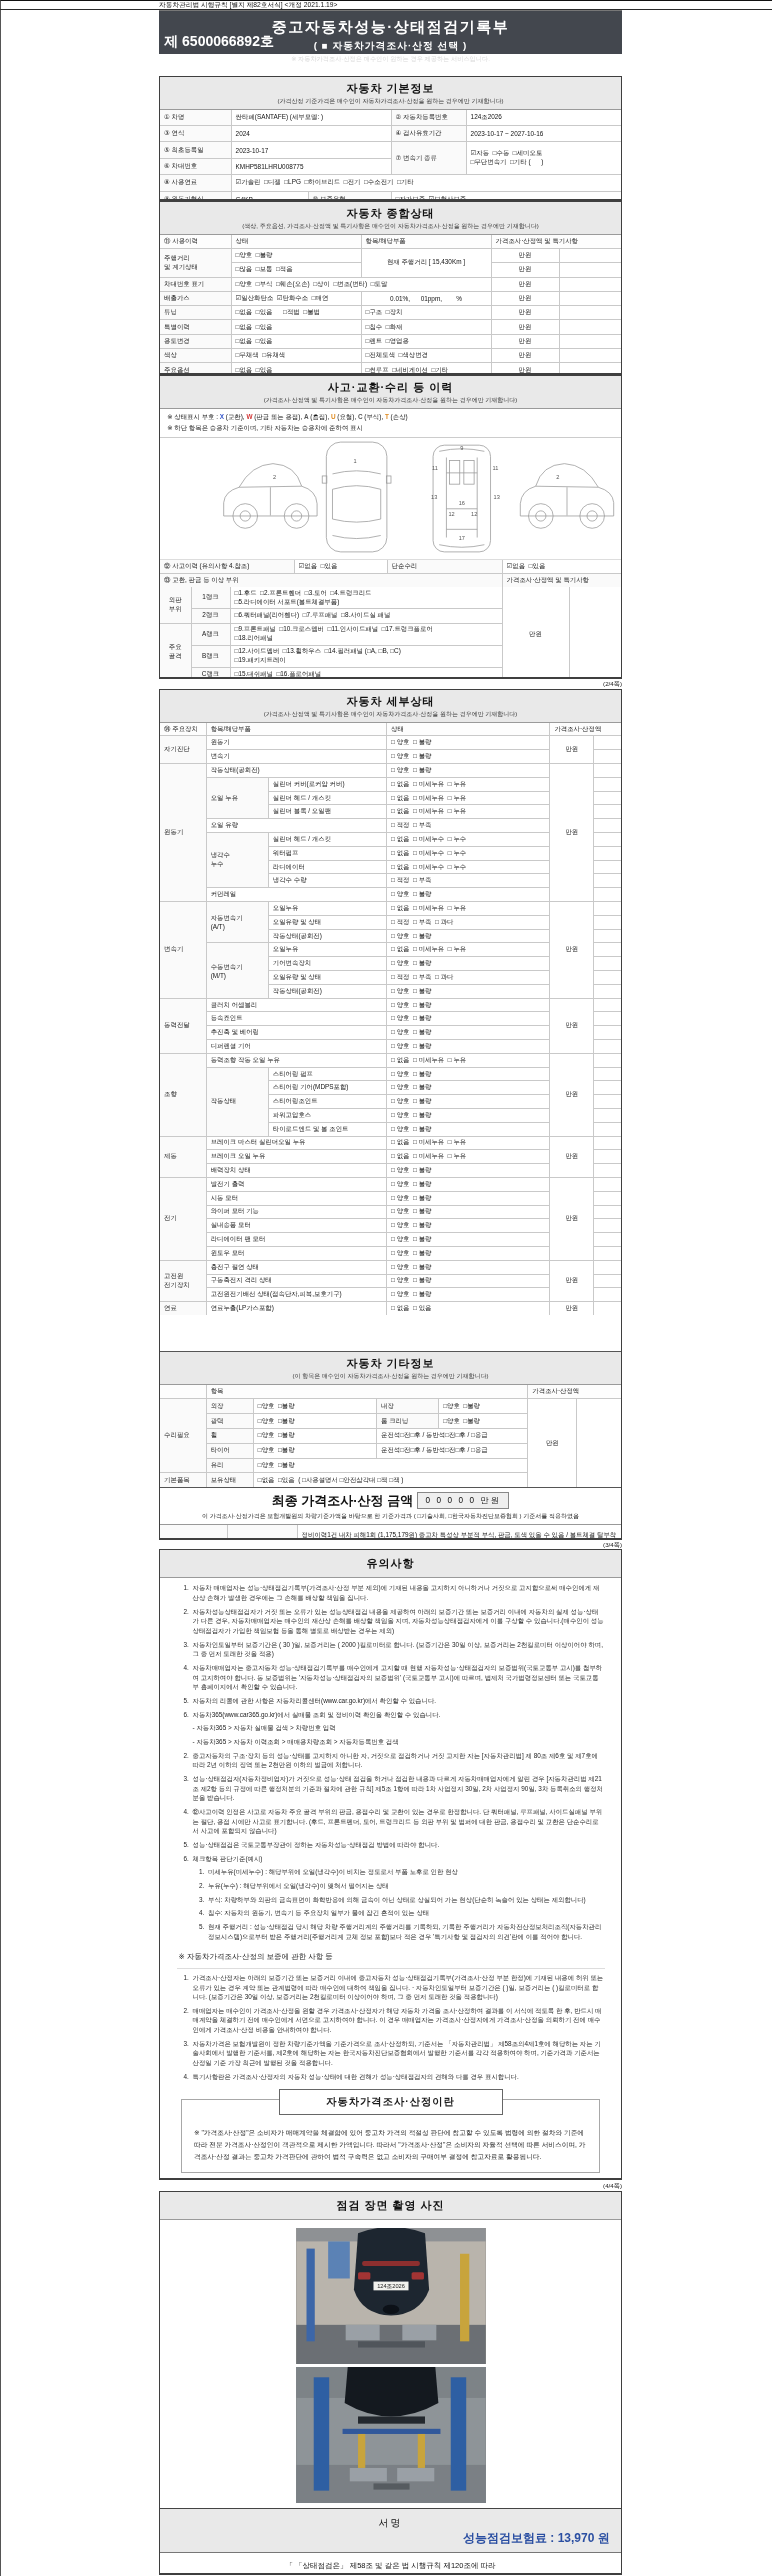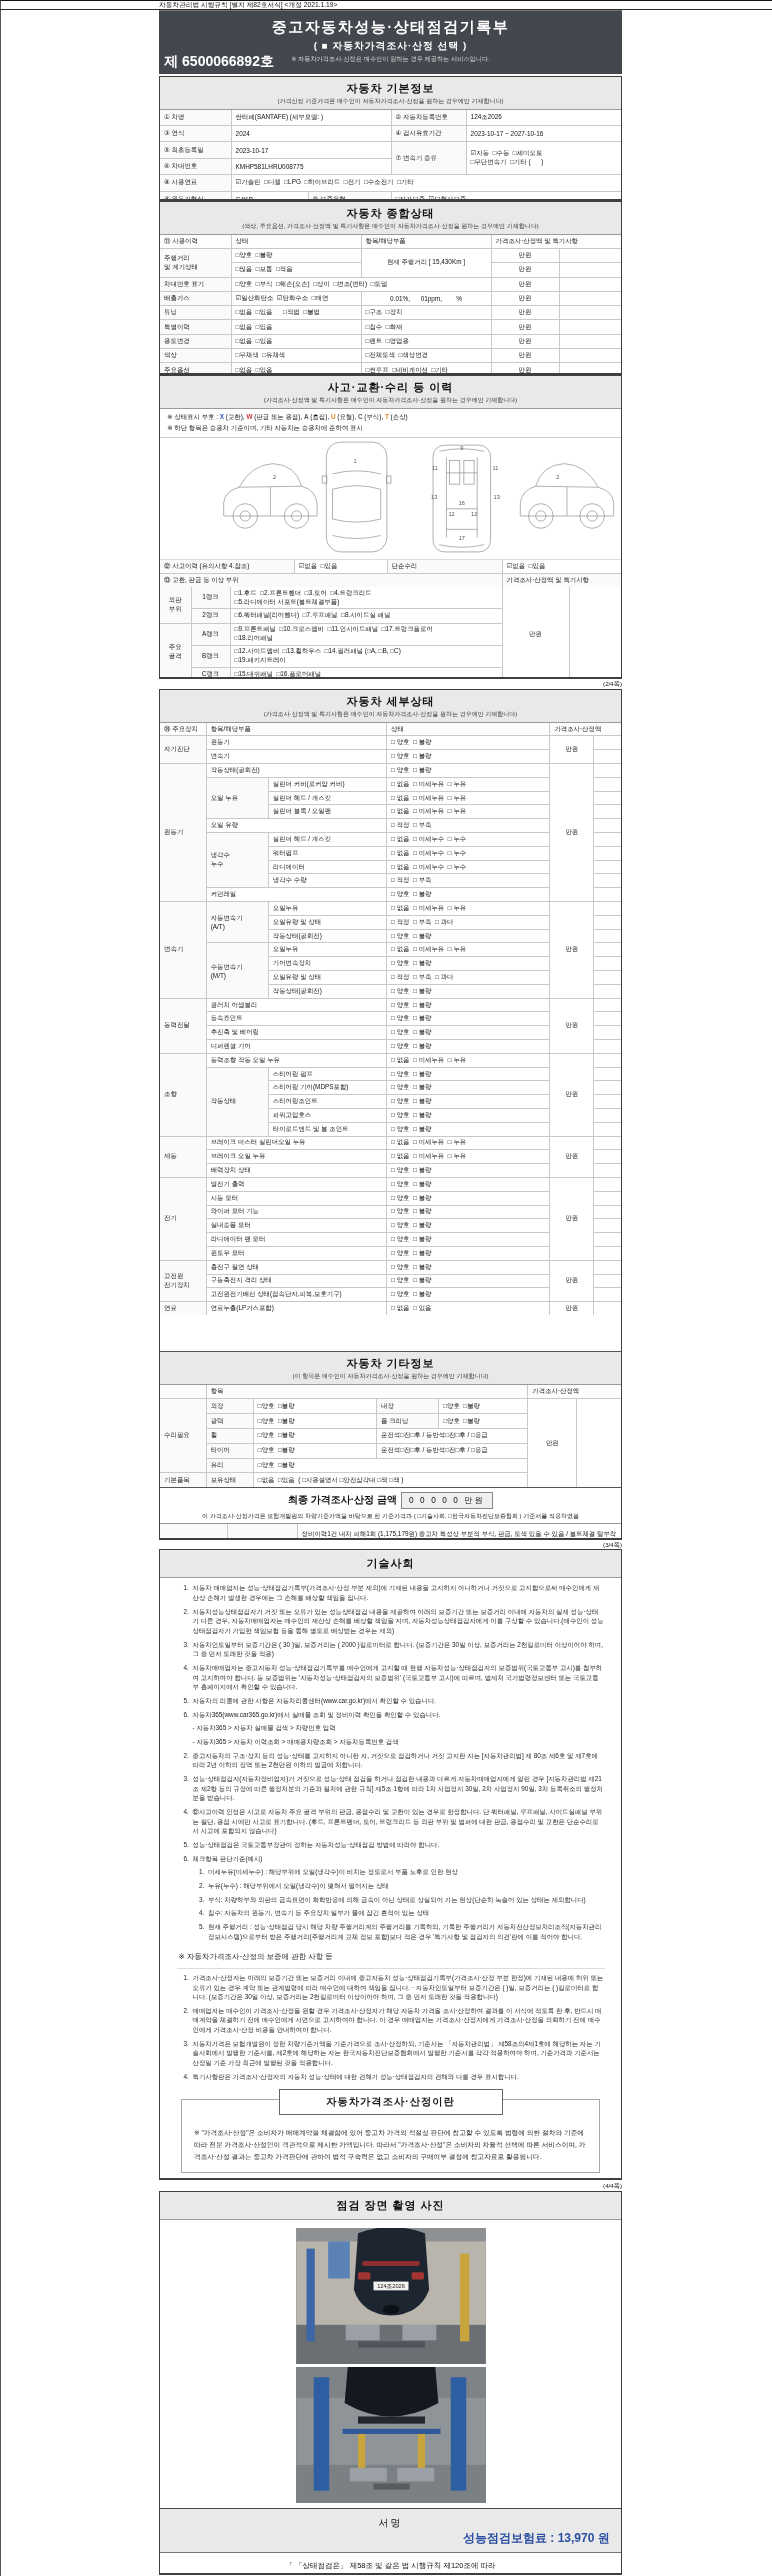--- a/index.html
+++ b/index.html
@@ -2,21 +2,21 @@
 <html style="font-size:8.2px"><head>
 <meta charset="utf-8">
 <style>
   html,body{margin:0;padding:0;}
   body{width:773px;height:2576px;position:relative;background:#ffffff;
        font-family:"Liberation Sans","DejaVu Sans",sans-serif;color:#111;overflow:hidden;}
   .page-frame{position:absolute;inset:0;border-left:0.5px solid #555;border-right:0.5px solid #555;border-top:1.5px solid #111;pointer-events:none;}
   .rule-top{position:absolute;left:0;top:8.8px;width:773px;height:1px;background:#2a2a2a;}
   .top-notice{position:absolute;left:159px;top:1px;width:463px;font-size:6.7px;color:#111;}
 
-  .doc-hd{position:absolute;left:159px;top:9.8px;width:463px;height:64px;background:#43474e;
+  .doc-hd{position:absolute;left:159px;top:9.8px;width:463px;height:44px;background:#43474e;
           box-sizing:border-box;text-align:center;color:#fff;border-top:1px solid #777;}
   .doc-hd .t{font-size:15px;font-weight:bold;letter-spacing:1.5px;padding-top:7.2px;}
   .doc-hd .s{font-size:9.8px;font-weight:bold;margin-top:2.6px;letter-spacing:1px;}
   .doc-hd .n{font-size:6.2px;color:#d8d8d8;margin-top:2.1px;}
   .doc-hd .no{position:absolute;left:5.2px;bottom:3.1px;font-size:14px;font-weight:bold;}
 
   .sec{position:absolute;left:159px;width:463px;box-sizing:border-box;background:#fff;
        border:1px solid #3f3f3f;border-bottom-width:2.6px;overflow:hidden;}
   .sec-head{background:#e9e9e9;text-align:center;border-bottom:0.5px solid #9a9a9a;padding:3.6px 0 3.1px;}
   .sec-head .st{font-size:11px;font-weight:bold;letter-spacing:1px;}
@@ -35,21 +35,21 @@
   .t-detail td,.t-detail th{height:10.8px;padding:1px 4.1px;}
   .t-detail th{background:#fdfdfd;}
   .t-etc td,.t-etc th{height:10.8px;}
   .t-etc th{background:#fdfdfd;}
   .t-rem td{font-size:6.4px;}
 
   .acc-notes{padding:3.1px 7.2px;border-bottom:0.5px solid #ccc;font-size:6.4px;line-height:1.7;}
   .diag-wrap{padding:1px 0;border-bottom:0.5px solid #ddd;}
 
   .final{border-top:1px solid #555;border-bottom:0.5px solid #999;text-align:center;padding:3.6px 0 2.6px;}
-  .final .fl{font-size:10px;font-weight:bold;margin-right:4px;vertical-align:middle;}
+  .final .fl{font-size:13px;font-weight:bold;margin-right:4px;vertical-align:middle;}
   .final .fv{display:inline-block;border:0.5px solid #888;background:#efefef;padding:2.1px 7.2px;
              font-size:8.2px;letter-spacing:2.1px;vertical-align:middle;}
   .final .fn{font-size:6px;margin-top:2.6px;color:#222;}
 
   .pmark{position:absolute;left:159px;width:463px;text-align:right;font-size:6.2px;color:#222;}
 
   .notice-body{padding:1px 16.5px 3.1px;font-size:6.4px;color:#1c1c1c;}
   .nh{font-size:7.5px;padding:6.7px 2.1px 5.7px;border-bottom:0.5px solid #ddd;margin-bottom:4.1px;}
   .nlist{margin-bottom:2.1px;}
   .ni{display:flex;margin:4.1px 0;line-height:1.5;}
@@ -692,21 +692,21 @@
       <td></td>
     </tr>
   </tbody>
     </table>
 </div>
 
 <div class="pmark" style="top:1541px;">(3/4쪽)</div>
 
 <div class="sec" style="top:1549px;height:631px;">
   <div class="sec-head" style="padding:6.2px 0;">
-    <div class="st">기술사회</div>
+    <div class="st">유의사항</div>
   </div>
   <div class="notice-body">
     <div class="nlist">
 
         <div class="ni">
           <span class="n">1.</span>
           <span class="t">자동차 매매업자는 성능·상태점검기록부(가격조사·산정 부분 제외)에 기재된 내용을 고지하지 아니하거나 거짓으로 고지함으로써 매수인에게 재산상 손해가 발생한 경우에는 그 손해를 배상할 책임을 집니다.</span>
         </div>
 
         <div class="ni">

